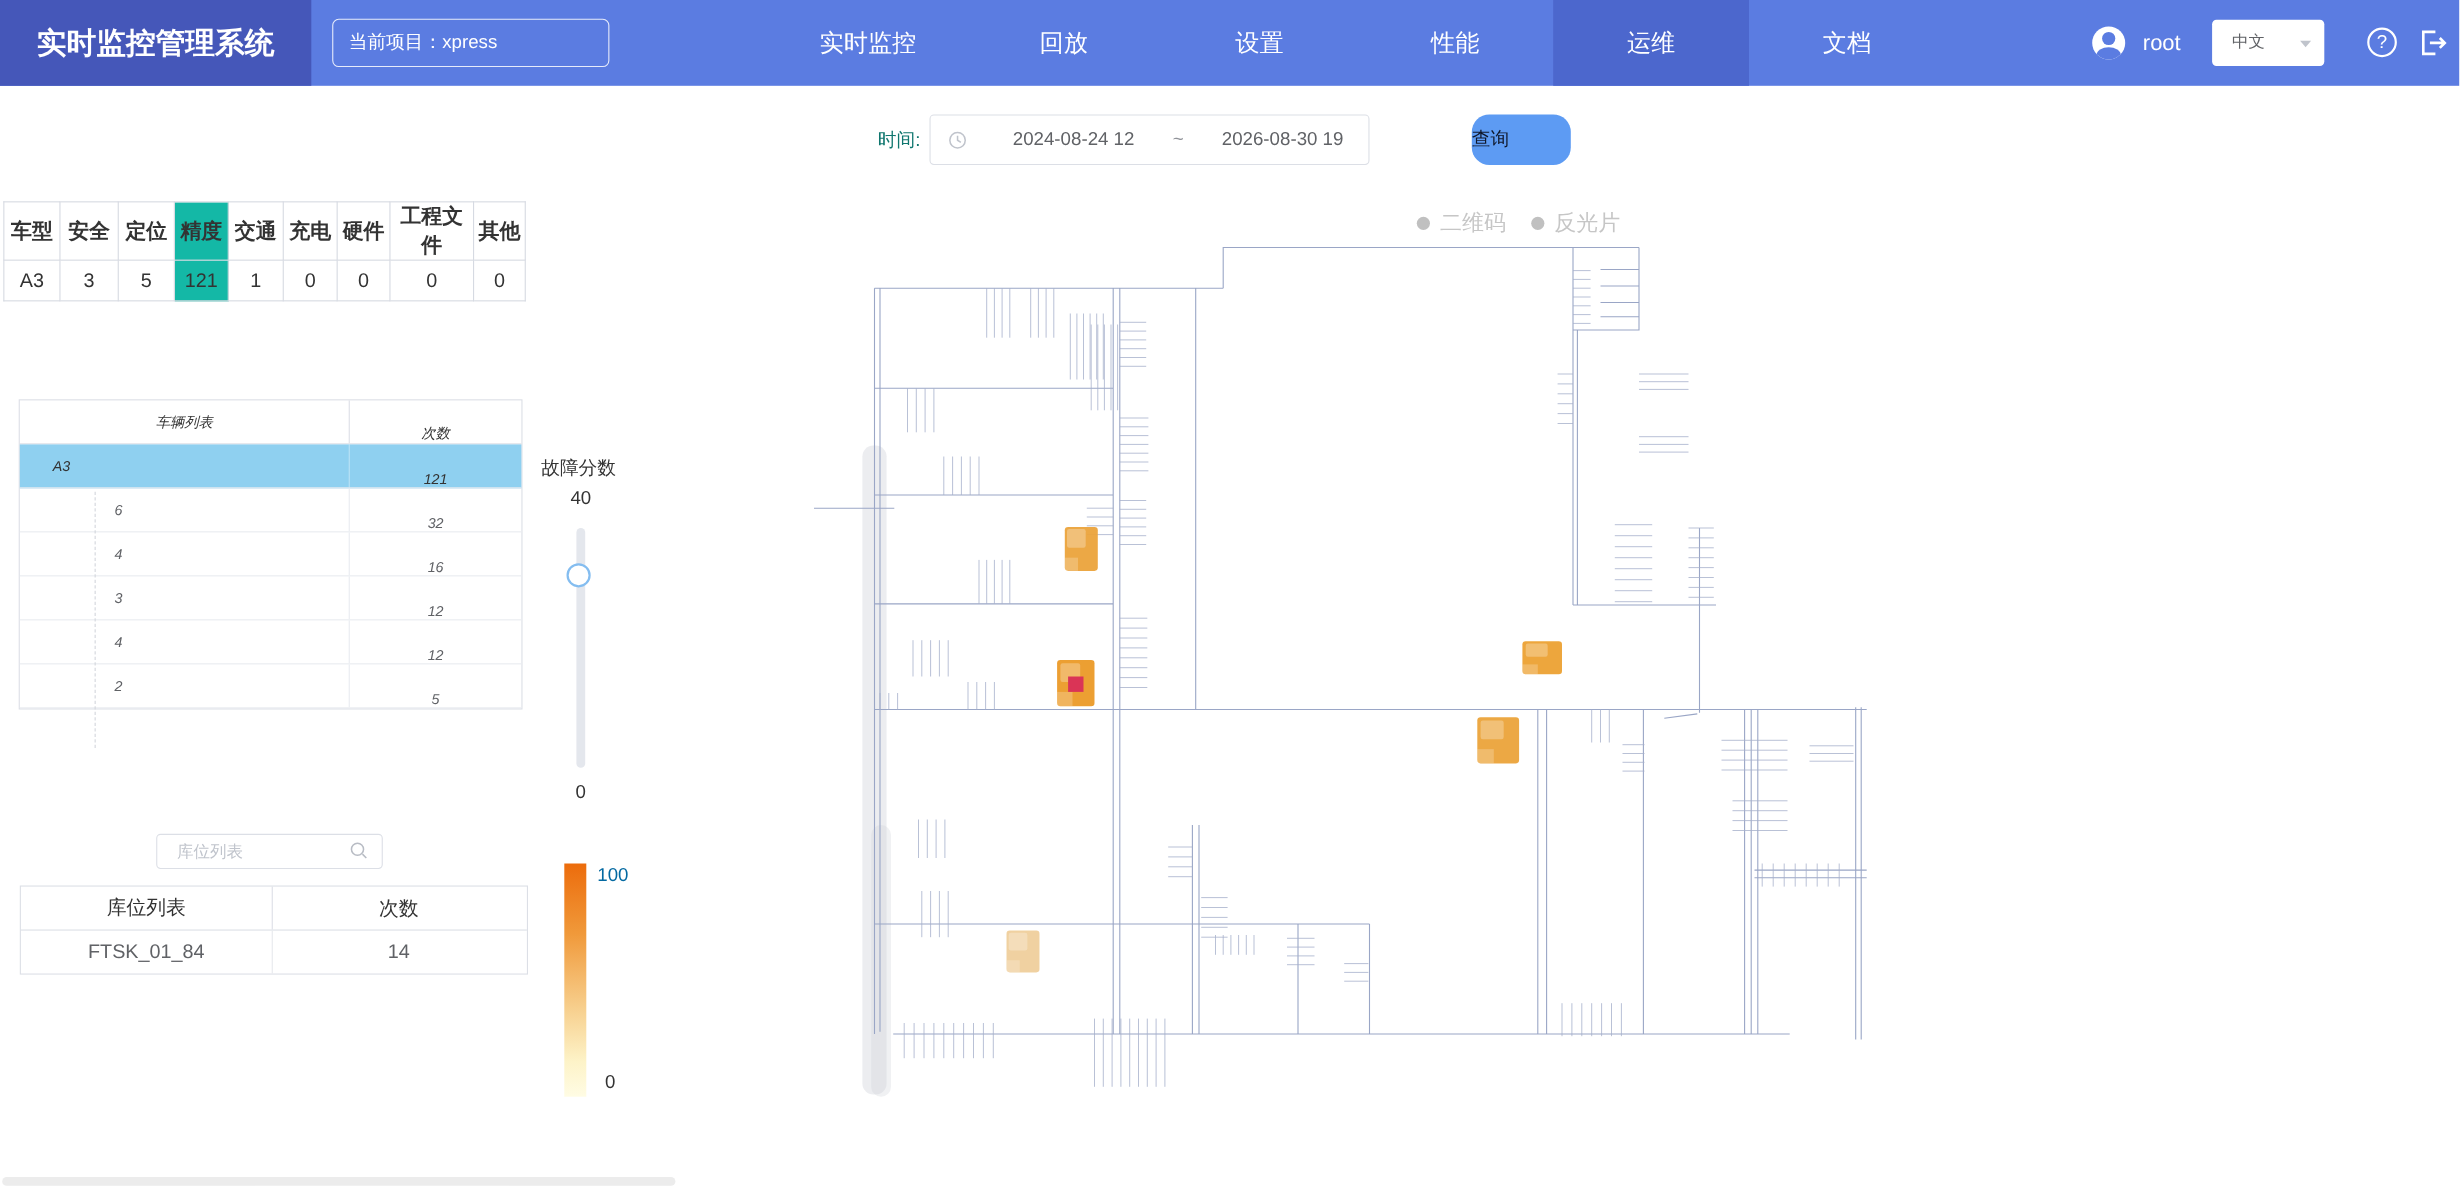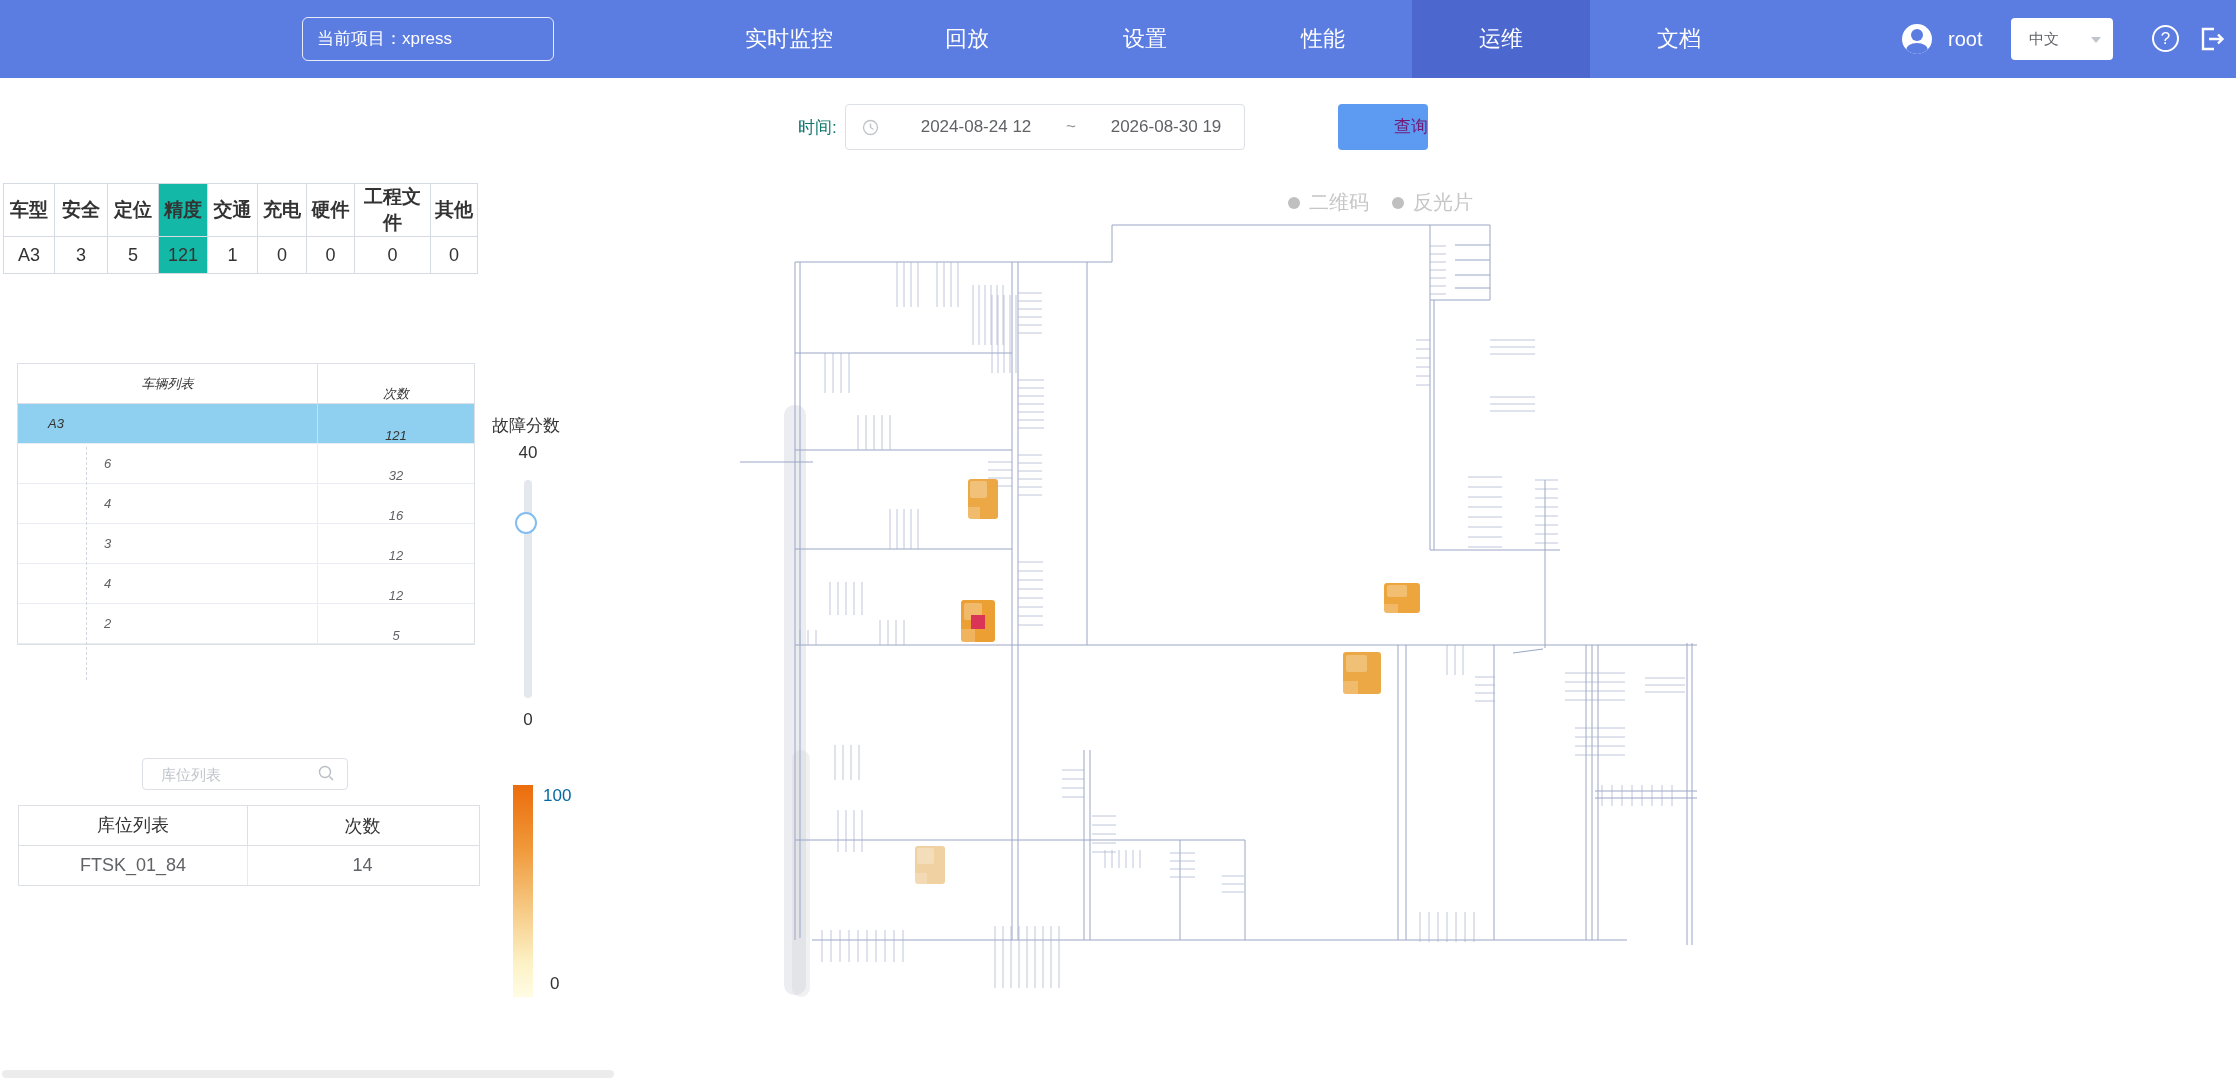--- a/index.html
+++ b/index.html
@@ -28,22 +28,22 @@
 
   
   #time-label{position:absolute;left:798px;top:116px;font-size:17px;color:#0f766e;font-weight:500;}
   #time-range{position:absolute;left:845px;top:104px;width:400px;height:46px;border:1px solid #dcdfe6;border-radius:4px;
          box-sizing:border-box;background:#fff;cursor:text;}
   #clock-icon{position:absolute;left:16px;top:14px;}
   .time-text{position:absolute;top:0;height:44px;line-height:44px;font-size:17px;color:#606266;text-align:center;white-space:nowrap;}
   #time-start{left:55px;width:150px;}
   #time-sep{left:210px;width:30px;color:#909399;}
   #time-end{left:245px;width:150px;}
-  #query-btn{position:absolute;left:1338px;top:104px;width:90px;height:46px;background:#5d9bf3;border-radius:4px;
-         color:#701a75;font-size:17px;line-height:46px;text-align:right;cursor:pointer;}
+  #query-btn{position:absolute;left:1338px;top:104px;width:90px;height:46px;background:#5d9bf3;border-radius:16px;
+         color:#0f172a;font-size:17px;line-height:46px;text-align:left;cursor:pointer;}
 
   
   #cat-table{position:absolute;left:3px;top:183px;border-collapse:collapse;}
   #cat-table td,#cat-table th{border:1px solid #d6dae2;text-align:center;padding:0;background:#fff;}
   #cat-table th{height:38px;font-size:19px;font-weight:bold;color:#333;}
   #cat-table td{height:36px;font-size:18px;color:#333;}
   #cat-table .hl{background:#14b8a6;}
 
   
   #veh-table{position:absolute;left:17px;top:363px;width:458px;border:1px solid #dcdfe6;box-sizing:border-box;background:#fff;}
@@ -99,20 +99,21 @@
   .hs-red{position:absolute;left:30%;top:36%;width:40%;height:34%;}
 
   #hscrollbar{position:absolute;left:2px;top:1070px;width:612px;height:8px;background:#ececec;border-radius:4px;cursor:pointer;}
 </style>
 </head>
 <body>
 
 <div id="stage">
 
   <div id="header">
+    <div id="brand">实时监控管理系统</div>
     <div id="project-box">
       <span>当前项目：xpress</span>
     </div>
     <div id="nav">
       <div class="nav-item">实时监控</div>
       <div class="nav-item">回放</div>
       <div class="nav-item">设置</div>
       <div class="nav-item">性能</div>
       <div class="nav-item active">运维</div>
       <div class="nav-item">文档</div>

